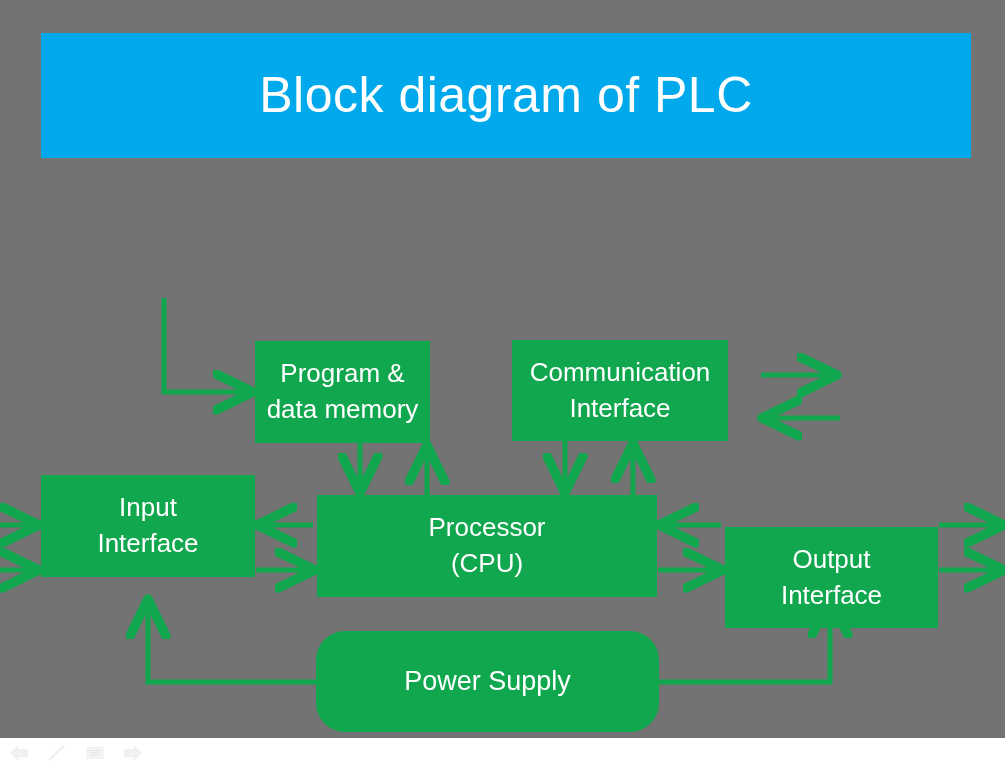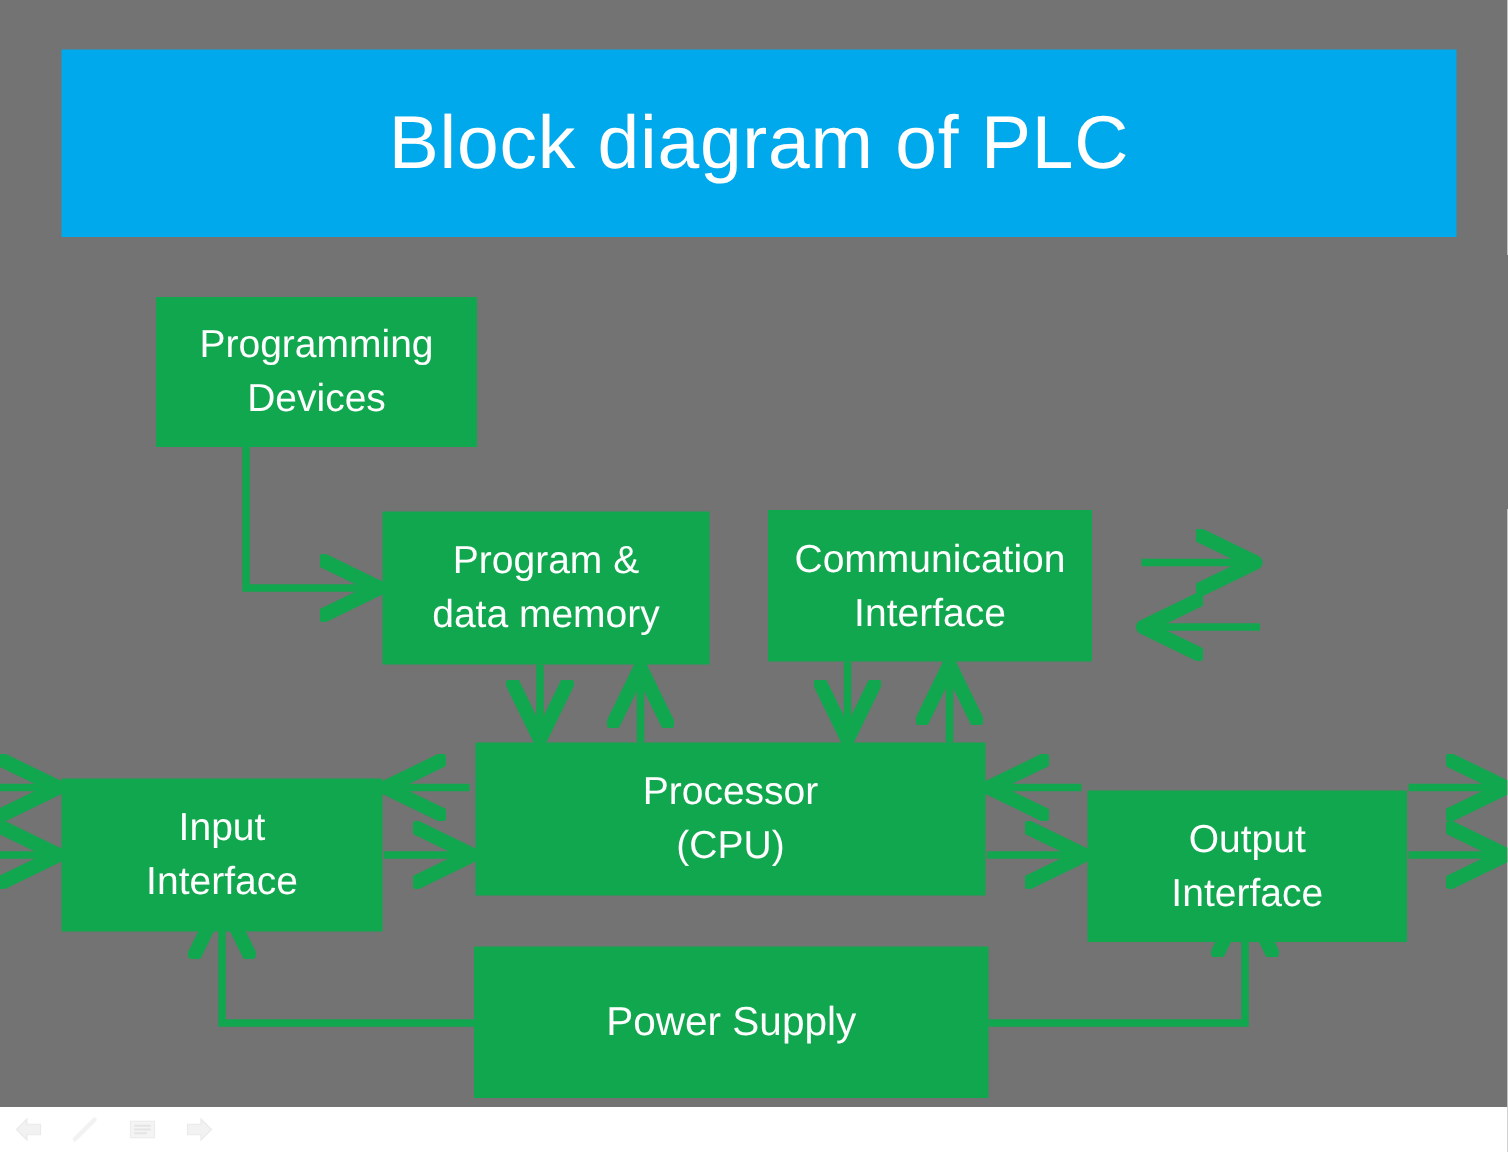--- a/index.html
+++ b/index.html
@@ -55,26 +55,26 @@
   }
   .block .lbl {
     color: #ffffff;
     font-size: 26px;
     font-weight: 400;
     line-height: 1.38;
     white-space: pre-line;
     padding: 0 6px;
   }
   #blk-programming  { left: 104px; top: 198px; width: 214px; height: 100px; }
-  #blk-memory       { left: 255px; top: 341px; width: 218px; height: 102px; }
+  #blk-memory       { left: 255px; top: 341px; width: 175px; height: 102px; }
   #blk-comm         { left: 512px; top: 340px; width: 216px; height: 101px; }
-  #blk-input        { left: 41px;  top: 519px; width: 214px; height: 102px; }
+  #blk-input        { left: 41px;  top: 475px; width: 214px; height: 102px; }
   #blk-processor    { left: 317px; top: 495px; width: 340px; height: 102px; }
   #blk-output       { left: 725px; top: 495px; width: 213px; height: 101px; margin-top: 32px; }
-  #blk-power        { left: 316px; top: 631px; width: 343px; height: 101px; }
+  #blk-power        { left: 316px; top: 631px; width: 343px; height: 101px; border-radius: 29px; }
   #blk-power .lbl   { font-size: 27px; }
 
   
   #wires {
     position: absolute;
     left: 0; top: 0;
     width: 1005px;
     height: 768px;
     z-index: 1;
   }
@@ -173,24 +173,20 @@
 
     <g>
       <path d="M316,682 L148,682 L148,603" fill="none" stroke="#11a74e" stroke-width="5" marker-end="url(#ah)"></path>
     </g>
 
     <g>
       <path d="M659,682 L830,682 L830,602" fill="none" stroke="#11a74e" stroke-width="5" marker-end="url(#ah)"></path>
     </g>
   </svg>
 
-  <div class="block" id="blk-programming">
-    <span class="lbl">Programming
-Devices</span>
-  </div>
 
   <div class="block" id="blk-memory">
     <span class="lbl">Program &amp;
 data memory</span>
   </div>
 
   <div class="block" id="blk-comm">
     <span class="lbl">Communication
 Interface</span>
   </div>

